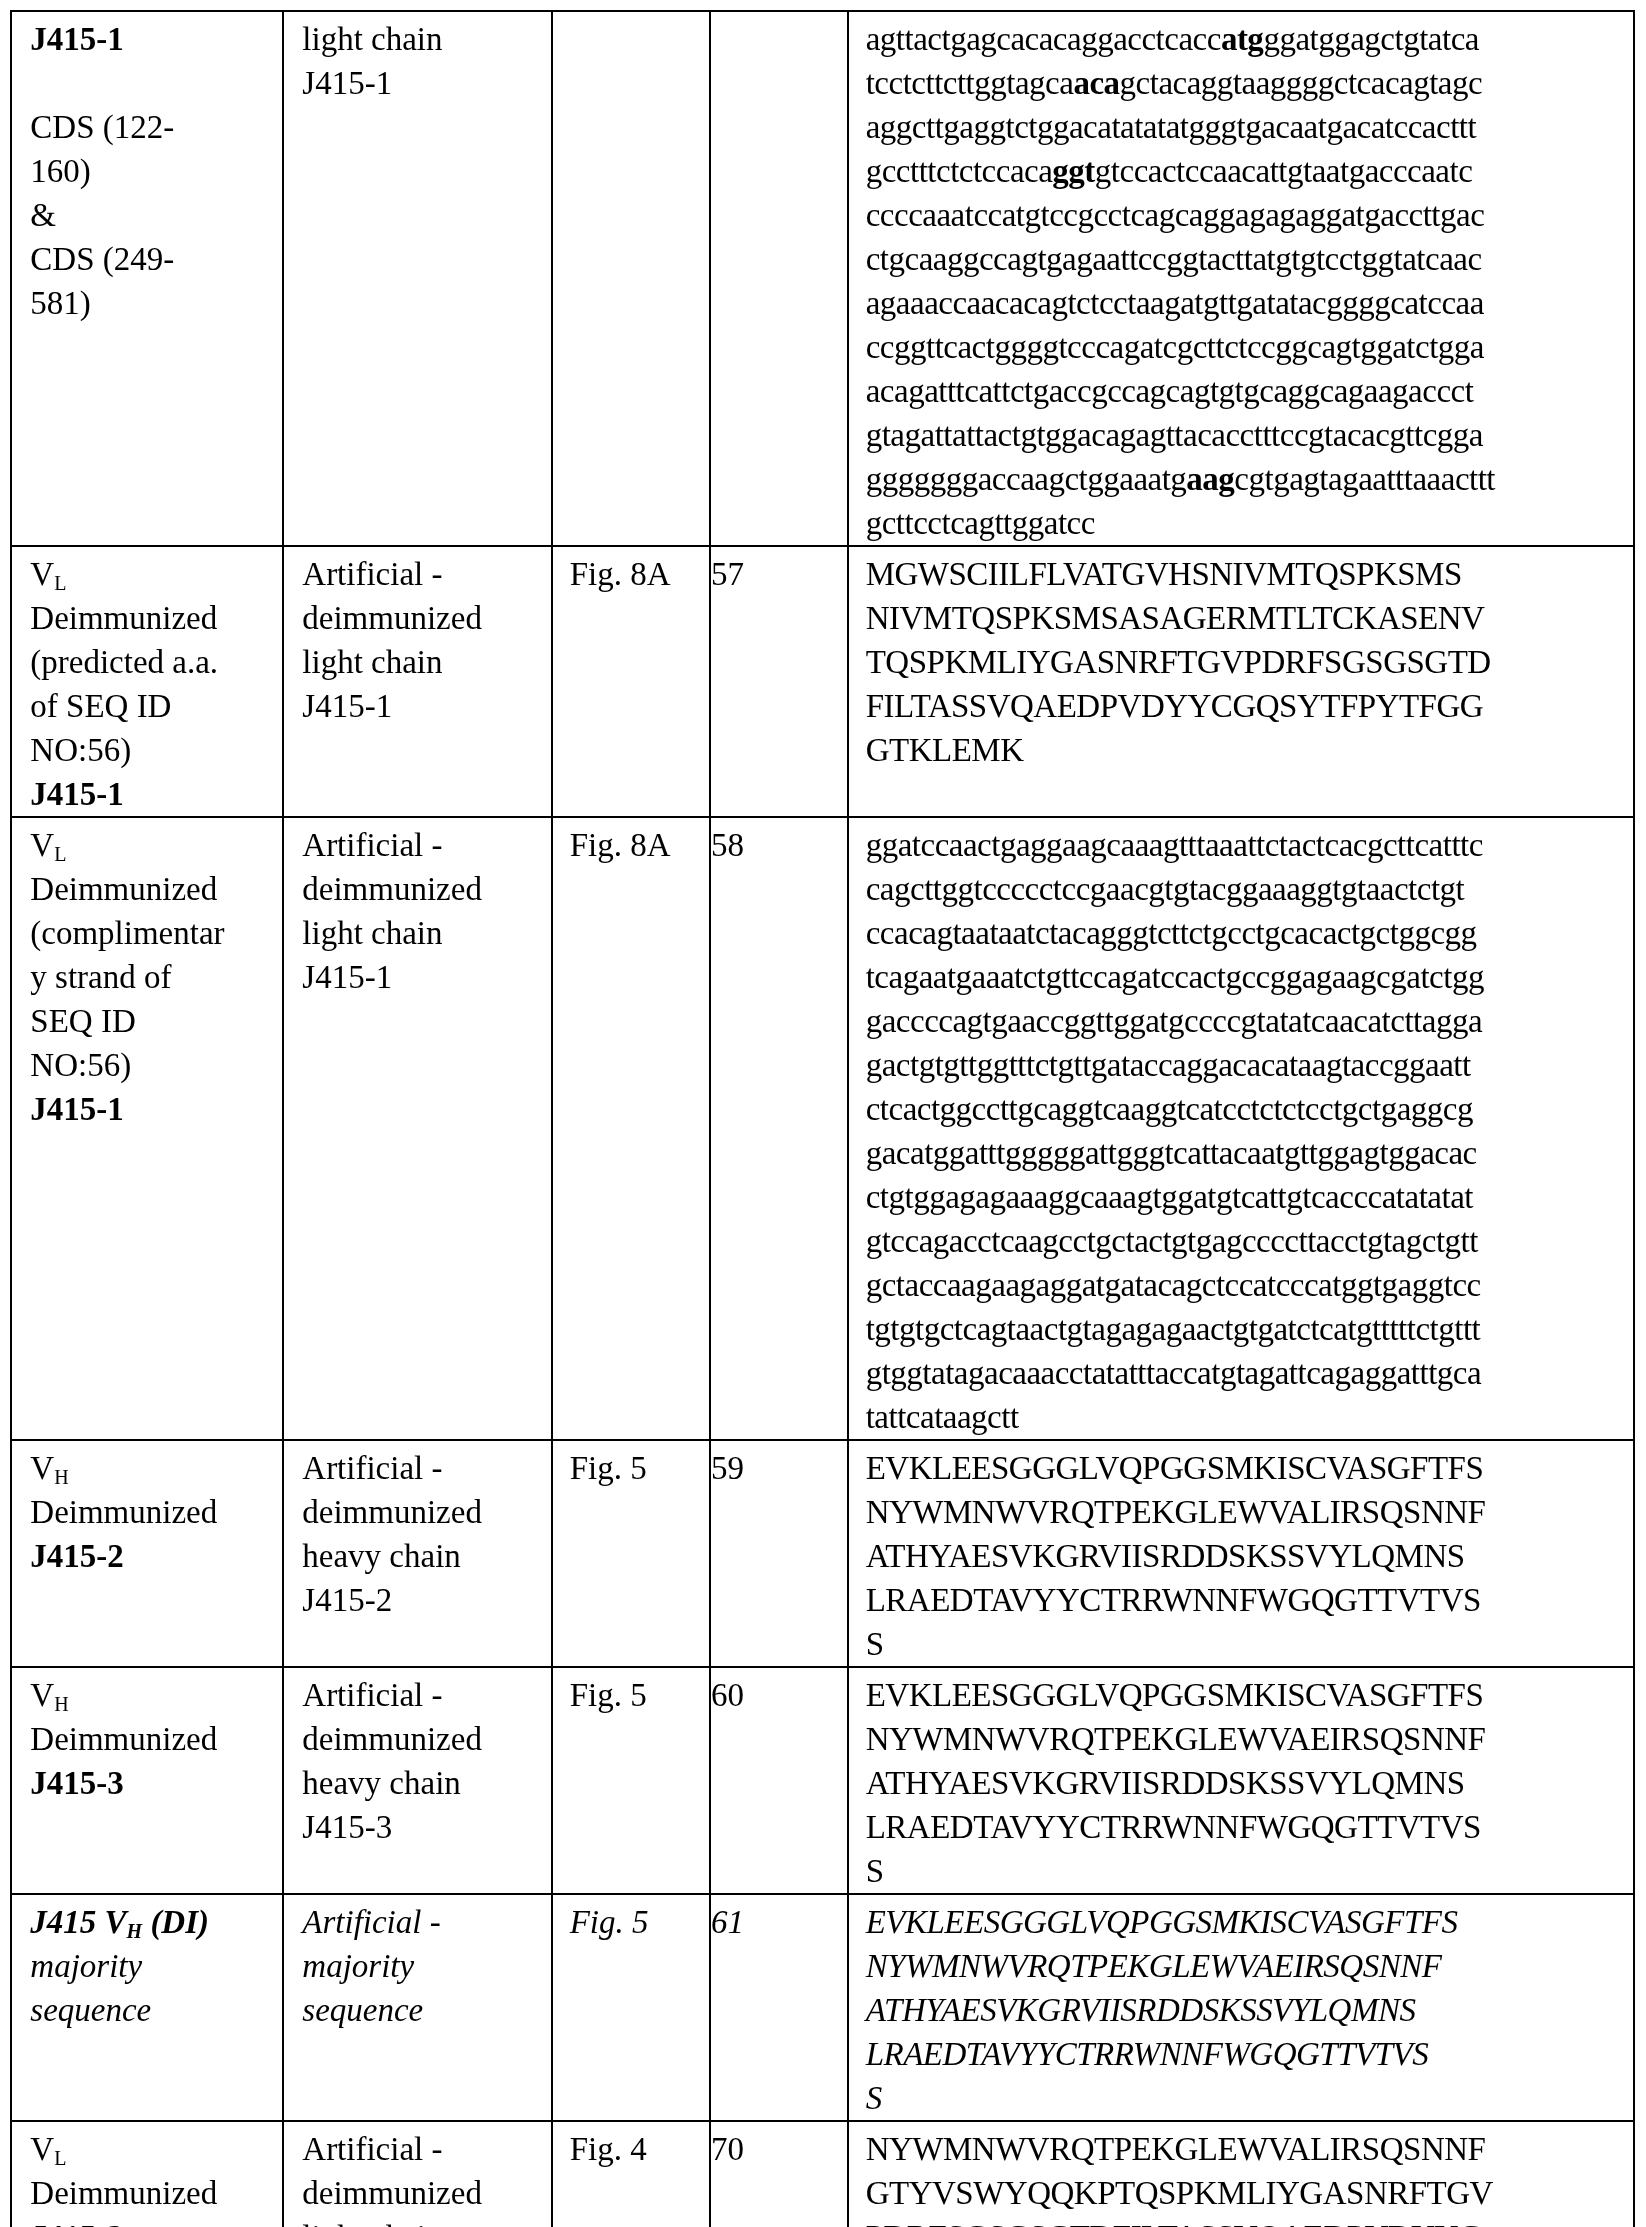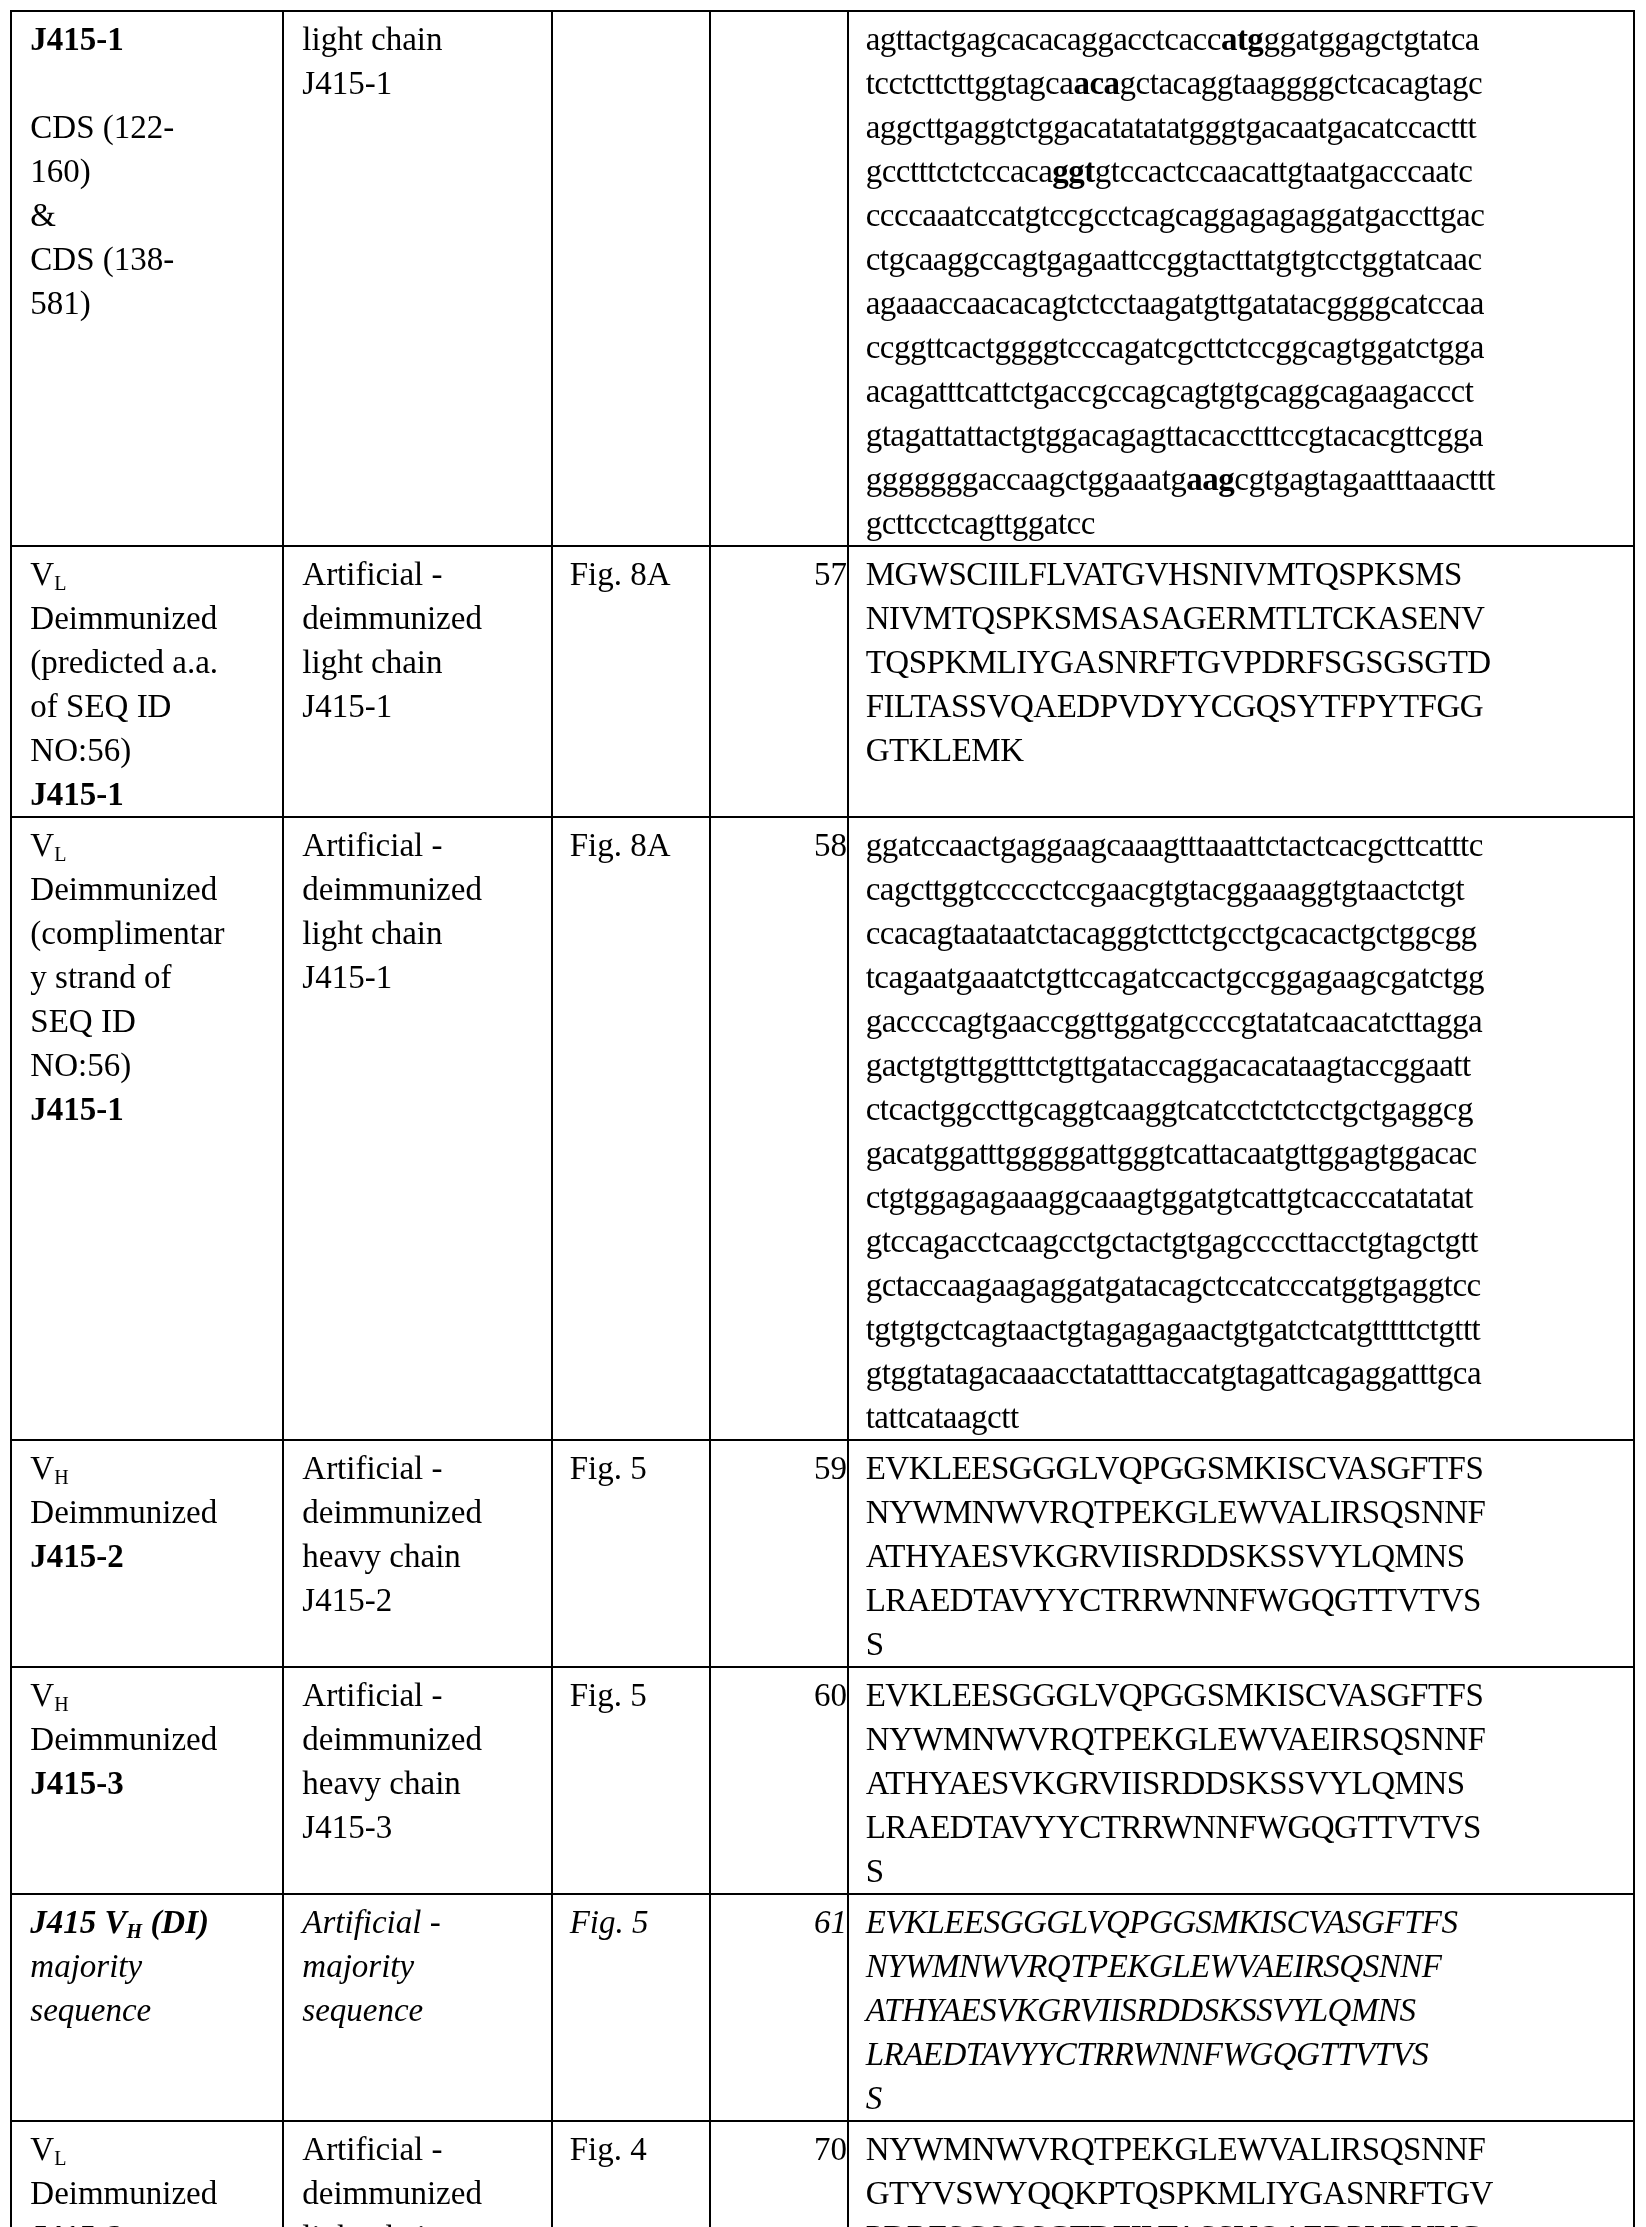--- a/index.html
+++ b/index.html
@@ -12,21 +12,21 @@
   }
   table.seq-table td {
     border: 2.5px solid #000;
     vertical-align: top;
     padding: 5px 0 0 18.3px;
     font-size: 33px;
     line-height: 44px;
     overflow: hidden;
     box-sizing: border-box;
   }
-  td.c-num { text-align: right; padding-left: 0 !important; }
+  td.c-num { text-align: left; padding-left: 0 !important; }
   td.c-fig { padding-left: 16.7px !important; }
   td.c-seq { padding-left: 16.7px !important; font-size: 33px; letter-spacing: -0.5px; }
   .line { display: block; white-space: nowrap; }
   .b { font-weight: bold; }
   .sub { font-size: 20px; vertical-align: -5px; line-height: 0; }
   .gap { display: block; height: 44px; }
   col.w1 { width: 272px; } col.w2 { width: 269px; } col.w3 { width: 158px; }
   col.w4 { width: 138px; } col.w5 { width: 786px; }
 </style>
 </head>
@@ -41,21 +41,21 @@
       <col class="w5">
     </colgroup>
   <tbody id="tbody">
       <tr style="height: 528px;">
     <td class="c-name">
           <span class="line b">J415-1</span>
           <span class="gap"></span>
           <span class="line">CDS (122-</span>
           <span class="line">160)</span>
           <span class="line">&amp;</span>
-          <span class="line">CDS (138-</span>
+          <span class="line">CDS (249-</span>
           <span class="line">581)</span>
         </td>
     <td class="c-src">
           <span class="line">light chain</span>
           <span class="line">J415-1</span>
         </td>
     <td class="c-fig"><span></span></td>
     <td class="c-num"><span></span></td>
     <td class="c-seq">
           <span class="line">agttactgagcacacaggacctcacc<span class="b">atg</span>ggatggagctgtatca</span>

